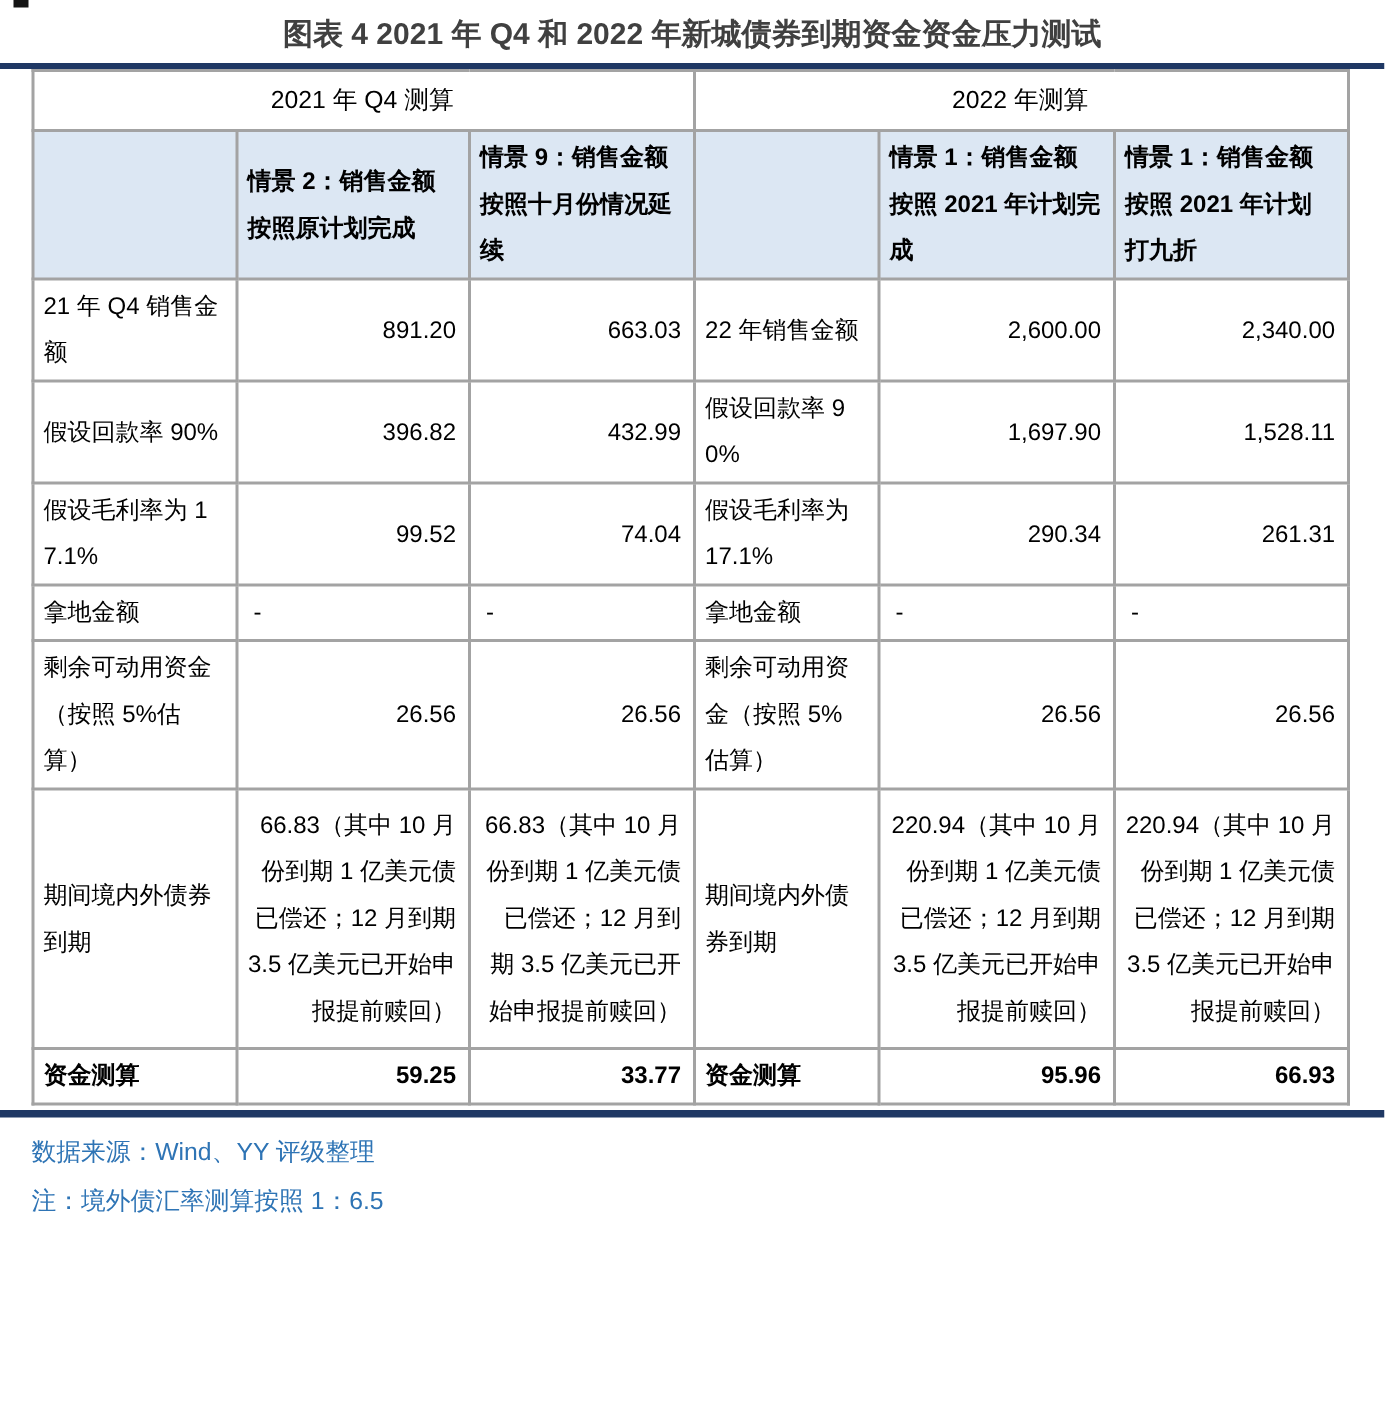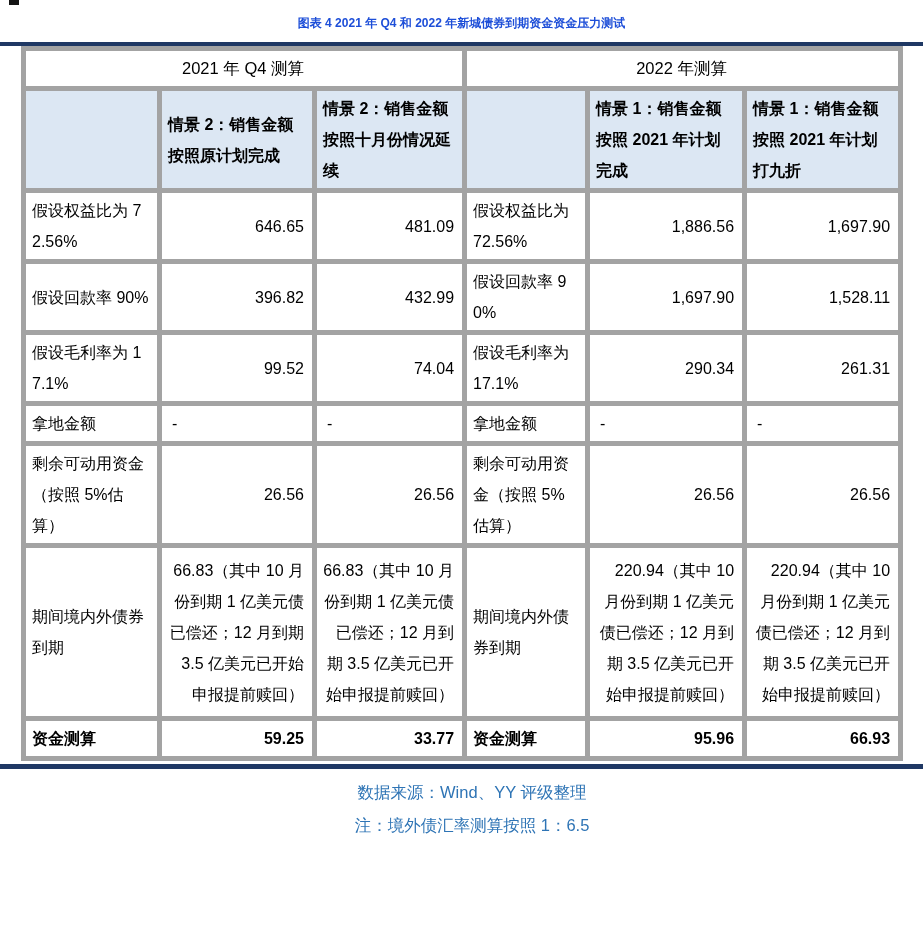--- a/index.html
+++ b/index.html
@@ -12,44 +12,44 @@
     position: relative;
     overflow: hidden;
   }
   .corner-artifact {
     position: absolute; left: 9px; top: 0;
     width: 10px; height: 5px; background: #141414;
   }
   .doc-title {
     padding-top: 11px;
     text-align: center;
-    color: #1d4ed8;
+    color: #404040;
     font-weight: bold;
-    font-size: 12px;
+    font-size: 20px;
     line-height: 24px;
   }
   .rule { width: 923px; background: #1F3864; }
   .rule-top { height: 4px; margin-top: 7px; }
   .rule-bottom { height: 5px; margin-top: 3px; }
 
   table.stress {
     border-collapse: collapse;
     table-layout: fixed;
     margin-left: 21px;
     width: 877px;
   }
   table.stress col.c1 { width: 136px; }
   table.stress col.c2 { width: 155px; }
   table.stress col.c3 { width: 150px; }
   table.stress col.c4 { width: 123px; }
   table.stress col.c5 { width: 157px; }
   table.stress col.c6 { width: 156px; }
 
   table.stress th, table.stress td {
-    border: 5px solid #a3a3a3;
+    border: 2px solid #a3a3a3;
     font-size: 16px;
     font-weight: normal;
     line-height: 31px;
     padding: 2px 8px 2px 6px;
     vertical-align: middle;
     word-break: break-all;
   }
   tr.group-row th {
     background: #ffffff;
     text-align: center;
@@ -66,21 +66,21 @@
   td.lbl { text-align: left; }
   td.num { text-align: right; padding-right: 10px; }
   td.num.dash { text-align: left; padding-left: 10px; }
   tr.two-line td { height: 68px; }
   tr.one-line td { height: 36px; }
   tr.three-line td { height: 99px; }
   tr.seven-line td { height: 173px; }
   tr.total-row td { font-weight: bold; height: 36px; }
 
   .footer { margin: 7px 0 0 21px; color: #2E74B5; font-size: 16.5px; }
-  .footer div { line-height: 33px; text-align: center; }
+  .footer div { line-height: 33px; }
 </style>
 </head>
 <body>
 
 <div class="corner-artifact"></div>
 
 <div class="doc-title">图表 4 2021 年 Q4 和 2022 年新城债券到期资金资金压力测试</div>
 
 <div class="rule rule-top"></div>
 
@@ -94,34 +94,34 @@
       <col class="c6">
   </colgroup>
   <thead>
     <tr class="group-row">
       <th colspan="3">2021 年 Q4 测算</th>
       <th colspan="3">2022 年测算</th>
     </tr>
     <tr class="scenario-row">
       <th></th>
       <th>情景 2：销售金额按照原计划完成</th>
-      <th>情景 2：销售金额按照十月份情况延续</th>
+      <th>情景 9：销售金额按照十月份情况延续</th>
       <th></th>
       <th>情景 1：销售金额按照 2021 年计划完成</th>
       <th>情景 1：销售金额按照 2021 年计划打九折</th>
     </tr>
   </thead>
   <tbody>
     <tr class="two-line">
-      <td class="lbl">假设权益比为 72.56%</td>
-      <td class="num">646.65</td>
-      <td class="num">481.09</td>
-      <td class="lbl">假设权益比为 72.56%</td>
-      <td class="num">1,886.56</td>
-      <td class="num">1,697.90</td>
+      <td class="lbl">21 年 Q4 销售金额</td>
+      <td class="num">891.20</td>
+      <td class="num">663.03</td>
+      <td class="lbl">22 年销售金额</td>
+      <td class="num">2,600.00</td>
+      <td class="num">2,340.00</td>
     </tr>
     <tr class="two-line">
       <td class="lbl">假设回款率 90%</td>
       <td class="num">396.82</td>
       <td class="num">432.99</td>
       <td class="lbl">假设回款率 90%</td>
       <td class="num">1,697.90</td>
       <td class="num">1,528.11</td>
     </tr>
     <tr class="two-line">

